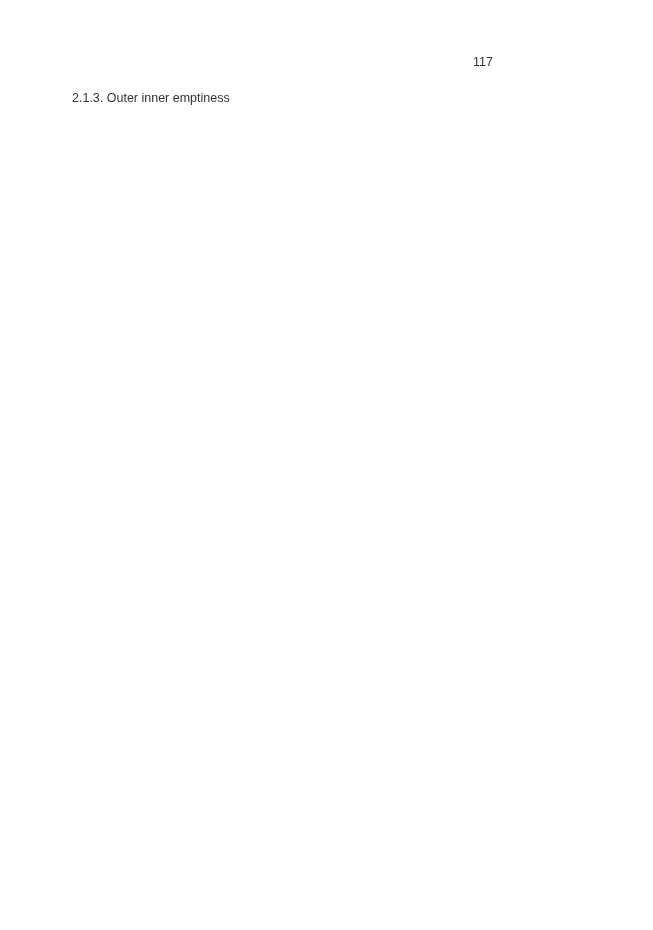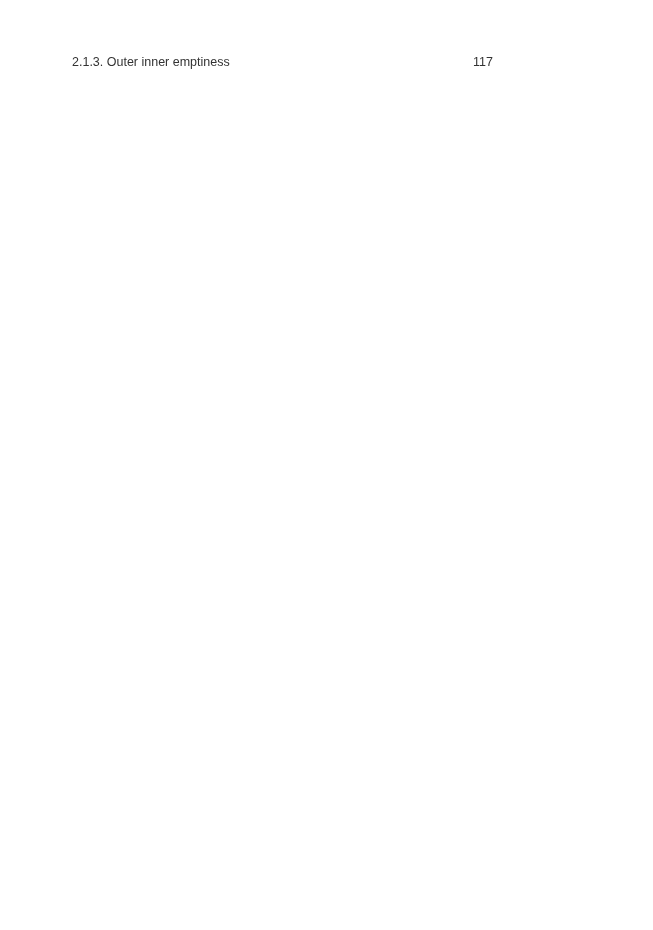--- a/index.html
+++ b/index.html
@@ -24,20 +24,21 @@
   }
   .row {
     display: flex;
     align-items: flex-start;
     line-height: 17.3px;
     font-size: 12.5px;
   }
   .row .title {
     flex: 1 1 auto;
     min-width: 0;
+    margin-top: 36px;
   }
   .row .title .line {
     white-space: nowrap;
   }
   .row .page {
     flex: 0 0 46px;
     width: 46px;
     text-align: right;
     white-space: nowrap;
   }

